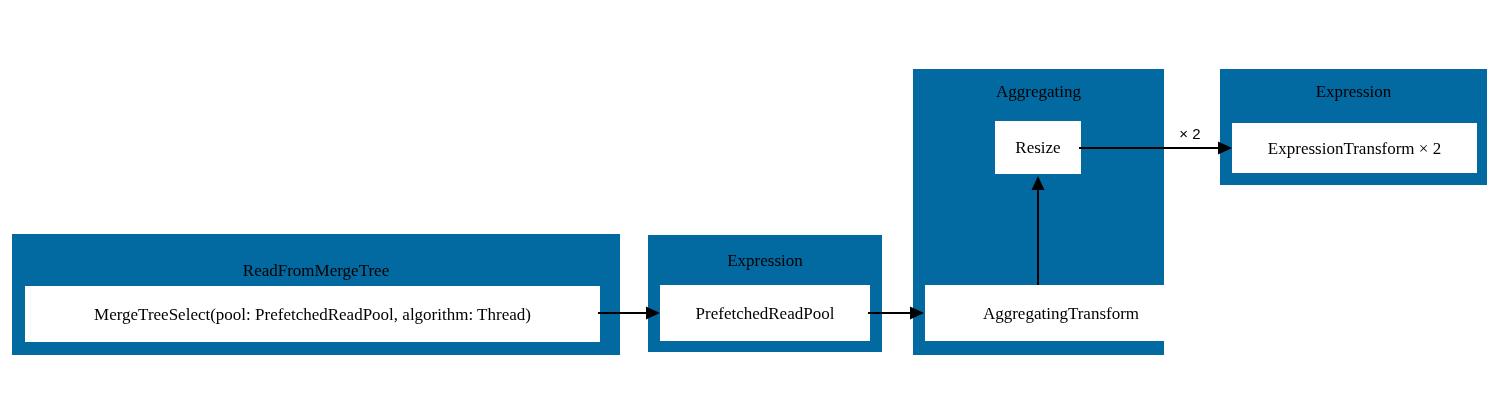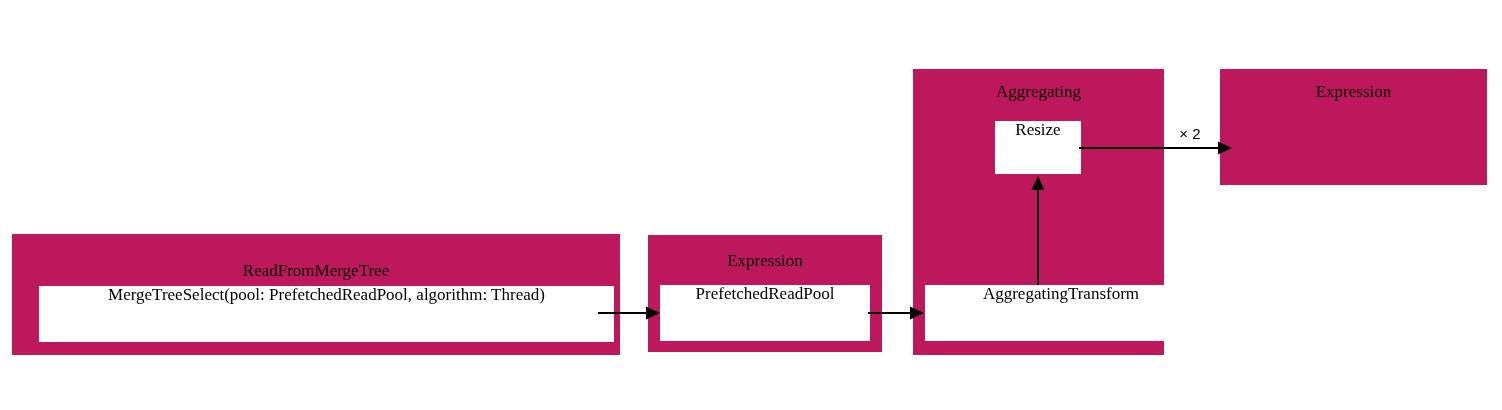--- a/index.html
+++ b/index.html
@@ -13,39 +13,39 @@
   }
   #canvas {
     position: relative;
     width: 1502px;
     height: 410px;
     background: #ffffff;
     overflow: hidden;
   }
   .cluster {
     position: absolute;
-    background: #be185d;
+    background: #0369a1;
     box-sizing: border-box;
   }
   .cluster-title {
     position: absolute;
     left: 0;
     right: 0;
     text-align: center;
     font-size: 17px;
     line-height: 1;
     color: #000000;
     white-space: nowrap;
   }
   .node {
     position: absolute;
     background: #ffffff;
     box-sizing: border-box;
     display: flex;
-    align-items: flex-start;
+    align-items: center;
     justify-content: center;
     font-size: 17px;
     line-height: 1;
     color: #000000;
     white-space: nowrap;
   }
   .edge {
     position: absolute;
     overflow: visible;
   }
@@ -60,21 +60,21 @@
   }
 </style>
 </head>
 <body>
 
 <div id="canvas">
 
   <div class="cluster" style="left:12px; top:234px; width:608px; height:121px;">
     <div class="cluster-title" style="top:28px;">ReadFromMergeTree</div>
   </div>
-  <div class="node" style="left:39px; top:286px; width:575px; height:56px;">
+  <div class="node" style="left:25px; top:286px; width:575px; height:56px;">
     <span>MergeTreeSelect(pool: PrefetchedReadPool, algorithm: Thread)</span>
   </div>
 
   <div class="cluster" style="left:648px; top:235px; width:234px; height:117px;">
     <div class="cluster-title" style="top:17px;">Expression</div>
   </div>
   <div class="node" style="left:660px; top:285px; width:210px; height:56px;">
     <span>PrefetchedReadPool</span>
   </div>
 
@@ -83,20 +83,23 @@
   </div>
   <div class="node" style="left:995px; top:121px; width:86px; height:53px;">
     <span>Resize</span>
   </div>
   <div class="node" style="left:925px; top:285px; width:272px; height:56px;">
     <span>AggregatingTransform</span>
   </div>
 
   <div class="cluster" style="left:1220px; top:69px; width:267px; height:116px;">
     <div class="cluster-title" style="top:14px;">Expression</div>
+  </div>
+  <div class="node" style="left:1232px; top:123px; width:245px; height:50px;">
+    <span>ExpressionTransform × 2</span>
   </div>
 
   <svg class="edge" style="left:598px; top:303px;" width="66" height="20">
     <line x1="0" y1="10" x2="48" y2="10" stroke="#000000" stroke-width="2"></line>
     <polygon points="48,3.5 62,10 48,16.5" fill="#000000"></polygon>
   </svg>
 
   <svg class="edge" style="left:868px; top:303px;" width="60" height="20">
     <line x1="0" y1="10" x2="42" y2="10" stroke="#000000" stroke-width="2"></line>
     <polygon points="42,3.5 56,10 42,16.5" fill="#000000"></polygon>

